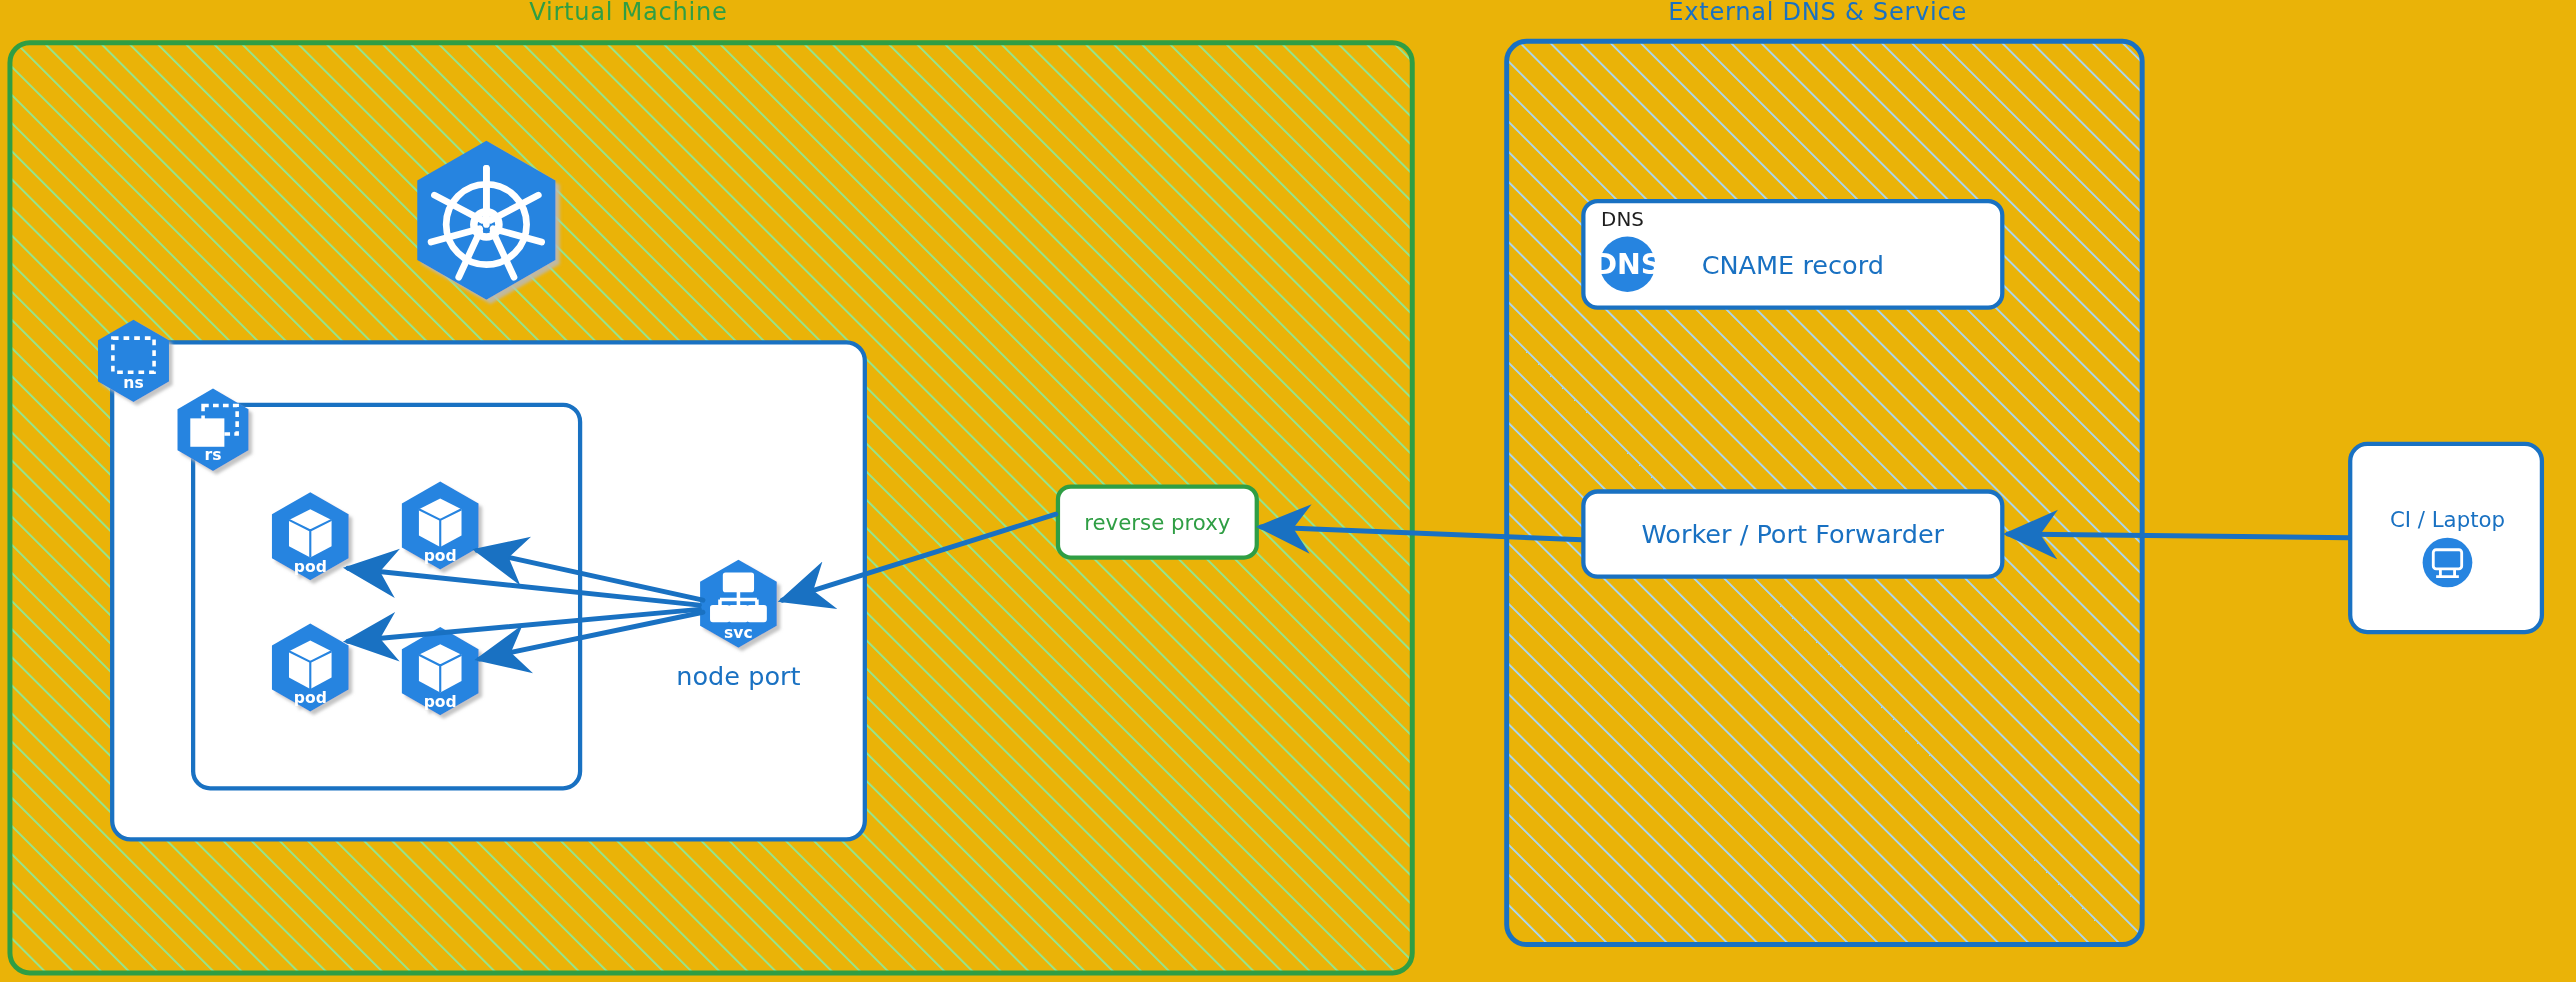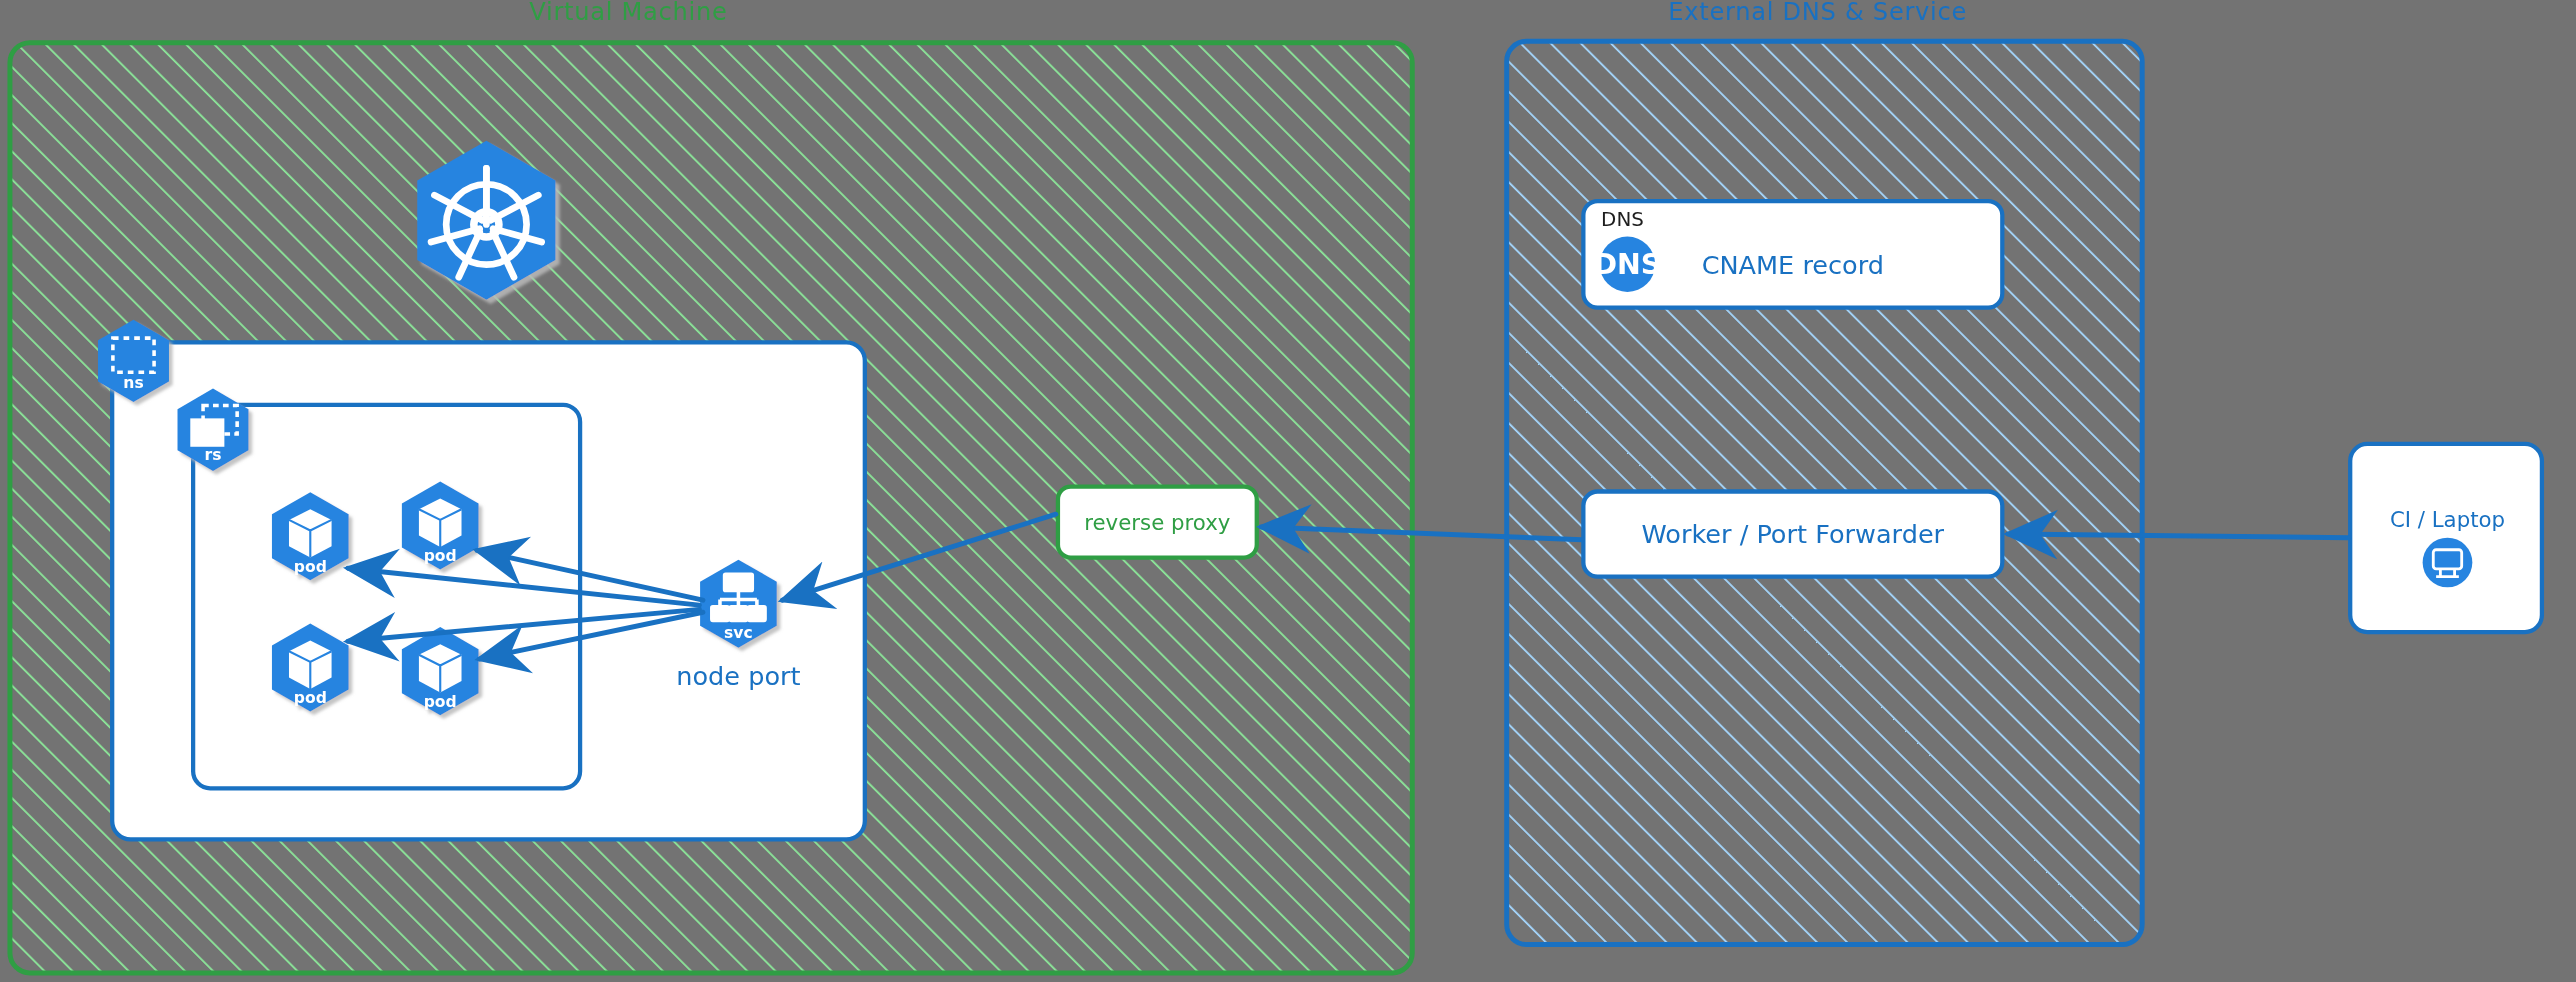--- a/index.html
+++ b/index.html
@@ -1,18 +1,18 @@
 <!DOCTYPE html>
 <html style="font-size:11.4px"><head>
 <meta charset="utf-8">
 <title>Architecture Diagram</title>
 <style>
   html,body{margin:0;padding:0;background:#ffffff;}
   body{font-family:"Liberation Sans",sans-serif;}
-  #stage{position:relative;width:2576px;height:983px;background:#737373;overflow:hidden;}
+  #stage{position:relative;width:2576px;height:983px;background:#eab308;overflow:hidden;}
   svg#canvas{position:absolute;top:0;left:0;width:2576px;height:983px;display:block;}
   text{font-family:"DejaVu Sans","Liberation Sans",sans-serif;}
   .ttl{font-size:34px;letter-spacing:1px;}
   .lbl{font-size:36px;}
   .lbl-sm{font-size:30px;}
   .icon-cap{font-size:22px;fill:#ffffff;font-weight:bold;}
   .icon-cap-lg{font-size:40px;fill:#ffffff;font-weight:bold;}
   .dns-tag{font-size:28px;fill:#1e1e1e;}
 </style>
 </head>

